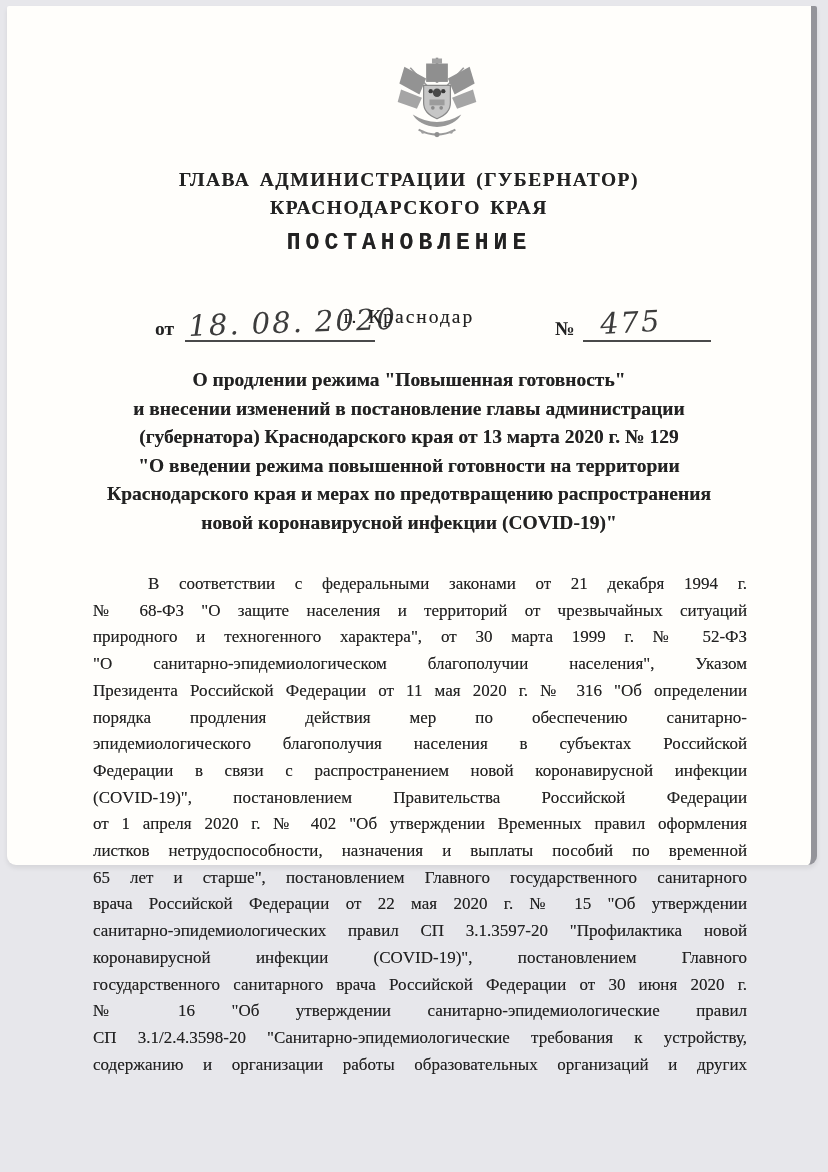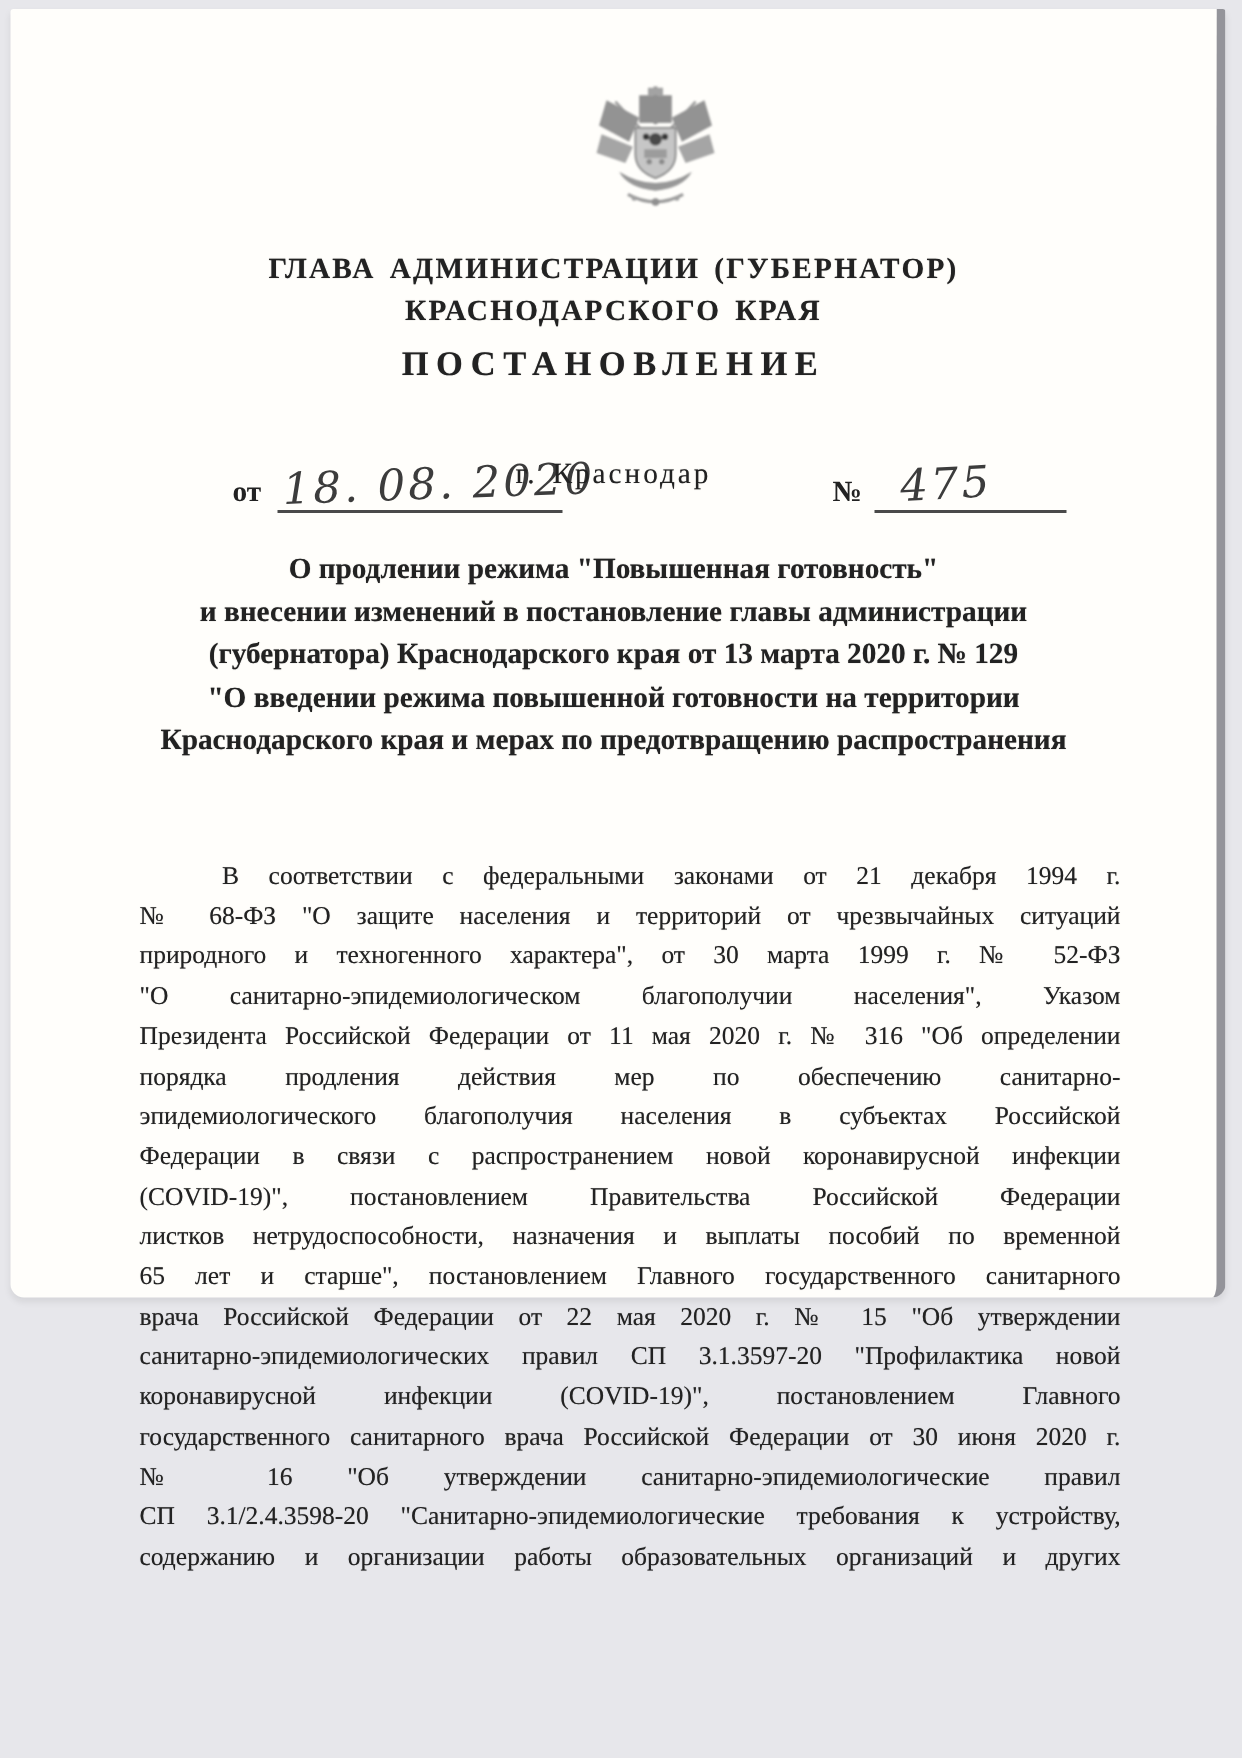--- a/index.html
+++ b/index.html
@@ -25,20 +25,21 @@
     position:absolute;top:160px;left:0;width:100%;
     text-align:center;font-weight:bold;font-size:19.5px;line-height:28px;
     letter-spacing:1.5px;word-spacing:3px;
     text-shadow:0 0 0.6px rgba(40,40,40,0.55);
   }
   .doc-type{
     position:absolute;top:224px;left:0;width:100%;
     text-align:center;font-weight:bold;font-size:23px;
     letter-spacing:5px;
     text-shadow:0 0 0.6px rgba(40,40,40,0.55);
+    font-family:Liberation Mono, monospace;
   }
   
   .meta-row{position:absolute;top:258px;left:0;width:100%;height:46px;font-size:19.5px;font-weight:bold;}
   .date-group{position:absolute;left:148px;top:8px;}
   .num-group{position:absolute;left:548px;top:8px;}
   .meta-label{display:inline-block;vertical-align:bottom;padding-bottom:2px;margin-top:46px;}
   .write-line{
     display:inline-block;vertical-align:bottom;
     border-bottom:2px solid #4a4a4a;
     position:relative;height:34px;
@@ -138,32 +139,34 @@
   </div>
 
   <div class="city">г. Краснодар</div>
 
   <div class="title-block">
       <div class="title-line">О продлении режима "Повышенная готовность"</div>
       <div class="title-line">и внесении изменений в постановление главы администрации</div>
       <div class="title-line">(губернатора) Краснодарского края от 13 марта 2020 г. № 129</div>
       <div class="title-line">"О введении режима повышенной готовности на территории</div>
       <div class="title-line">Краснодарского края и мерах по предотвращению распространения</div>
+      <div class="title-line">новой коронавирусной инфекции (COVID-19)"</div>
     </div>
 
   <div class="body-block">
       <div class="body-line">В соответствии с федеральными законами от 21 декабря 1994 г.</div>
       <div class="body-line">№ 68-ФЗ "О защите населения и территорий от чрезвычайных ситуаций</div>
       <div class="body-line">природного и техногенного характера", от 30 марта 1999 г. № 52-ФЗ</div>
       <div class="body-line">"О санитарно-эпидемиологическом благополучии населения", Указом</div>
       <div class="body-line">Президента Российской Федерации от 11 мая 2020 г. № 316 "Об определении</div>
       <div class="body-line">порядка продления действия мер по обеспечению санитарно-</div>
       <div class="body-line">эпидемиологического благополучия населения в субъектах Российской</div>
       <div class="body-line">Федерации в связи с распространением новой коронавирусной инфекции</div>
       <div class="body-line">(COVID-19)", постановлением Правительства Российской Федерации</div>
+      <div class="body-line">от 1 апреля 2020 г. № 402  "Об утверждении Временных правил оформления</div>
       <div class="body-line">листков нетрудоспособности, назначения и выплаты пособий по временной</div>
       <div class="body-line">65 лет и старше", постановлением Главного государственного санитарного</div>
       <div class="body-line">врача Российской Федерации от 22 мая 2020 г. № 15 "Об утверждении</div>
       <div class="body-line">санитарно-эпидемиологических правил СП 3.1.3597-20 "Профилактика новой</div>
       <div class="body-line">коронавирусной инфекции (COVID-19)", постановлением Главного</div>
       <div class="body-line">государственного санитарного врача Российской Федерации от 30 июня 2020 г.</div>
       <div class="body-line">№ 16 "Об утверждении санитарно-эпидемиологические правил</div>
       <div class="body-line">СП 3.1/2.4.3598-20 "Санитарно-эпидемиологические требования к устройству,</div>
       <div class="body-line">содержанию и организации работы образовательных организаций и других</div>
     </div>

